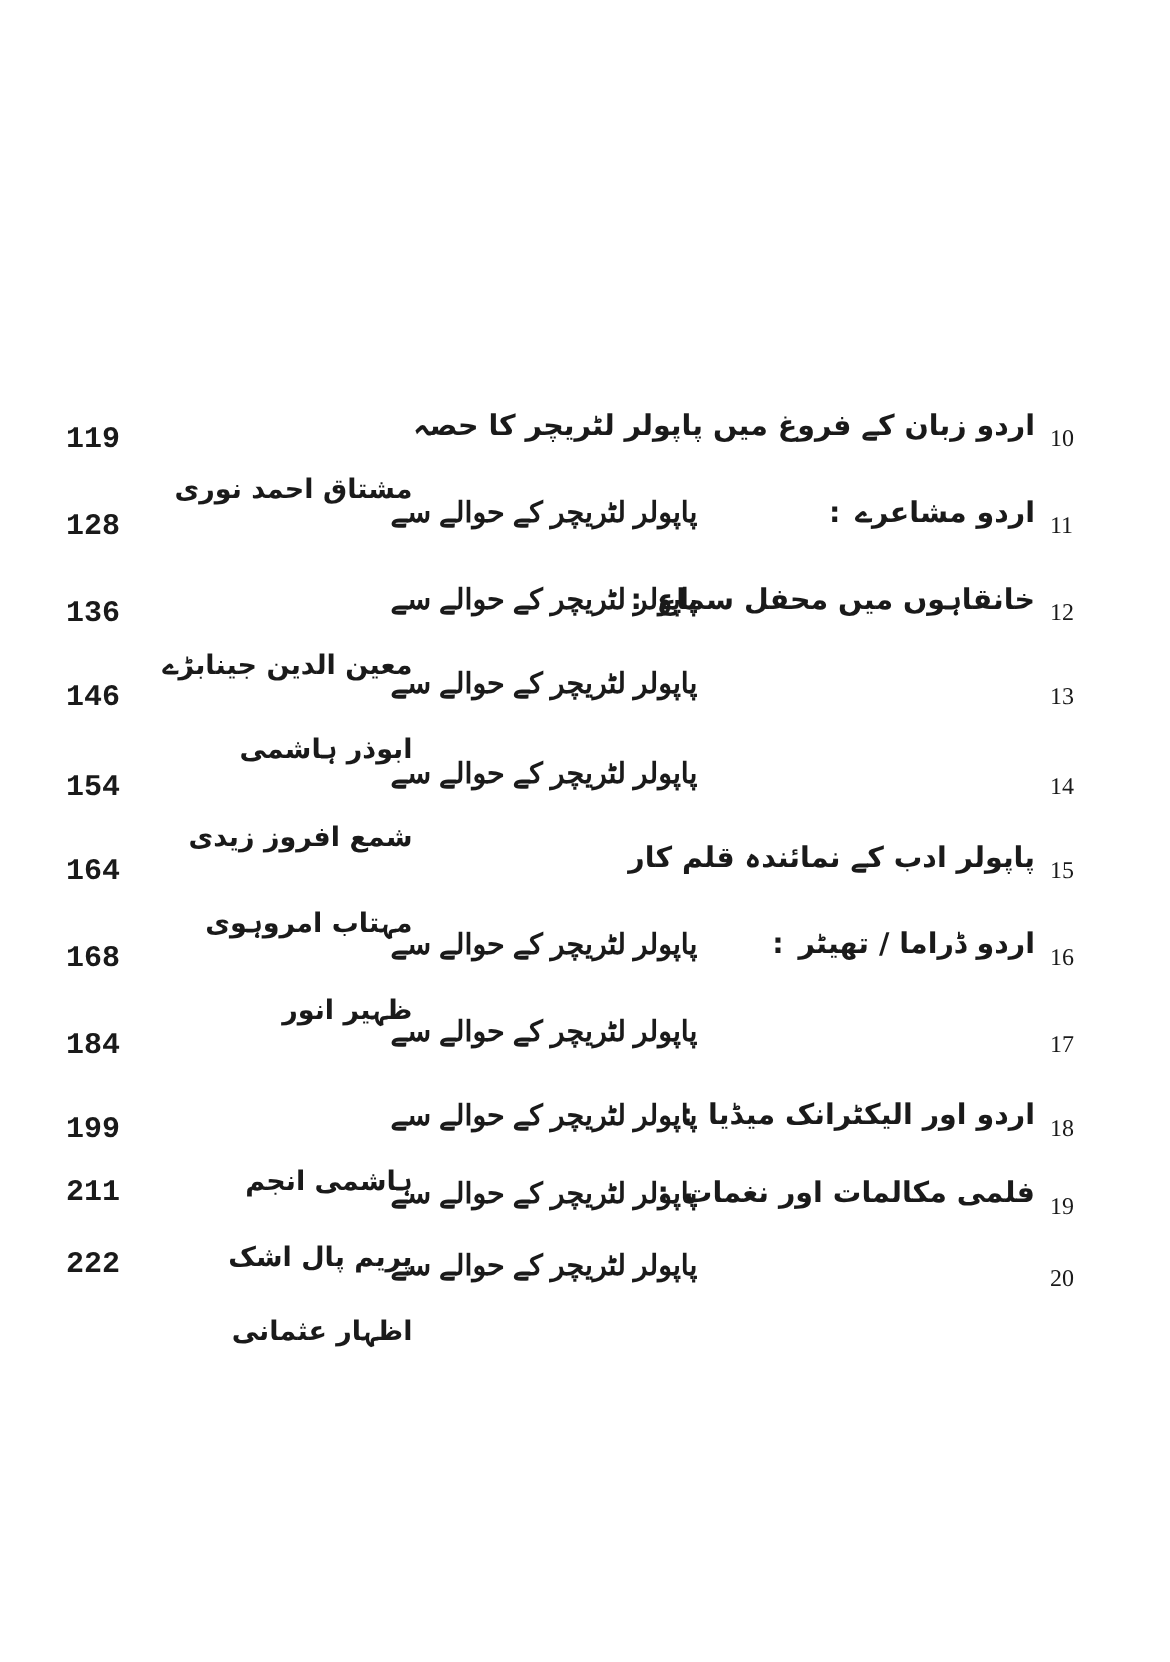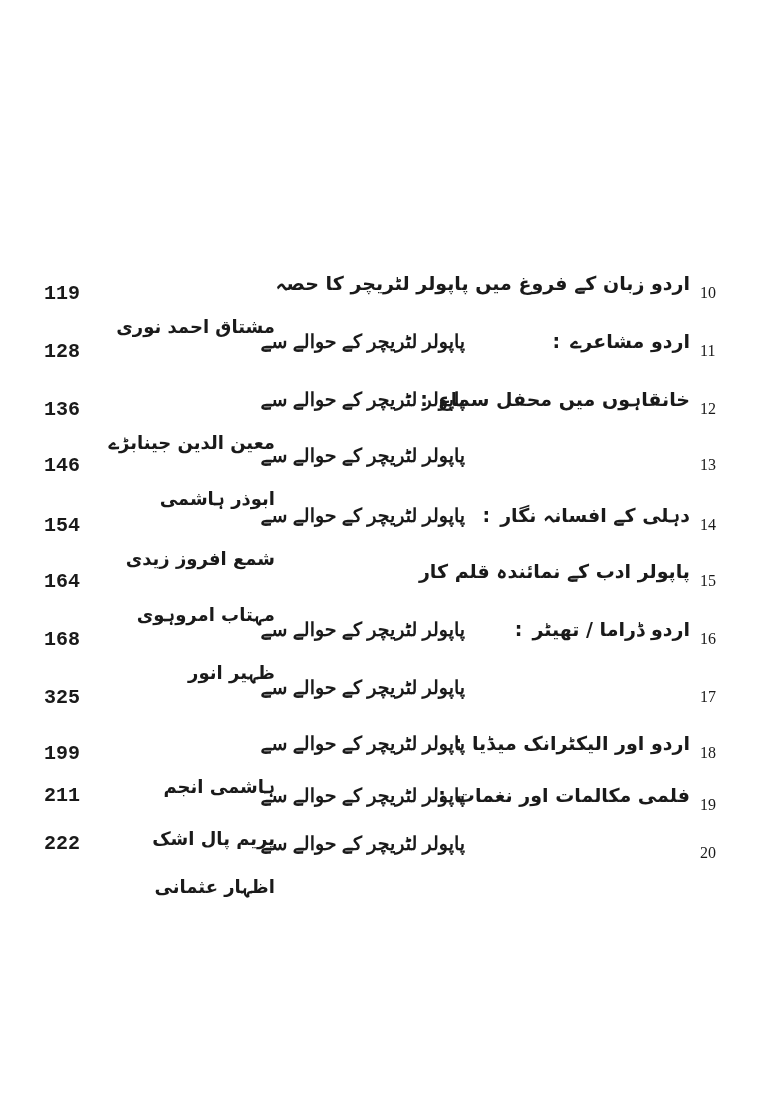--- a/index.html
+++ b/index.html
@@ -121,21 +121,20 @@
 
   <div class="row" style="top:444px">
     <span class="num">13</span>
     <span class="subtitle">پاپولر لٹریچر کے حوالے سے</span>
     <span class="author">ابوذر ہاشمی</span>
     <span class="page">146</span>
   </div>
 
   <div class="row" style="top:504px">
     <span class="num">14</span>
-    <span class="title"><span>دہلی کے افسانہ نگار</span><span class="colon">:</span></span>
     <span class="subtitle">پاپولر لٹریچر کے حوالے سے</span>
     <span class="author">شمع افروز زیدی</span>
     <span class="page">154</span>
   </div>
 
   <div class="row" style="top:560px">
     <span class="num">15</span>
     <span class="title">پاپولر ادب کے نمائندہ قلم کار</span>
     <span class="author">مہتاب امروہوی</span>
     <span class="page">164</span>
@@ -145,21 +144,21 @@
     <span class="num">16</span>
     <span class="title"><span>اردو ڈراما / تھیٹر</span><span class="colon">:</span></span>
     <span class="subtitle">پاپولر لٹریچر کے حوالے سے</span>
     <span class="author">ظہیر انور</span>
     <span class="page">168</span>
   </div>
 
   <div class="row" style="top:676px">
     <span class="num">17</span>
     <span class="subtitle">پاپولر لٹریچر کے حوالے سے</span>
-    <span class="page">325</span>
+    <span class="page">184</span>
   </div>
 
   <div class="row" style="top:732px">
     <span class="num">18</span>
     <span class="title"><span>اردو اور الیکٹرانک میڈیا</span><span class="colon">:</span></span>
     <span class="subtitle">پاپولر لٹریچر کے حوالے سے</span>
     <span class="author">ہاشمی انجم</span>
     <span class="page">199</span>
   </div>
 

